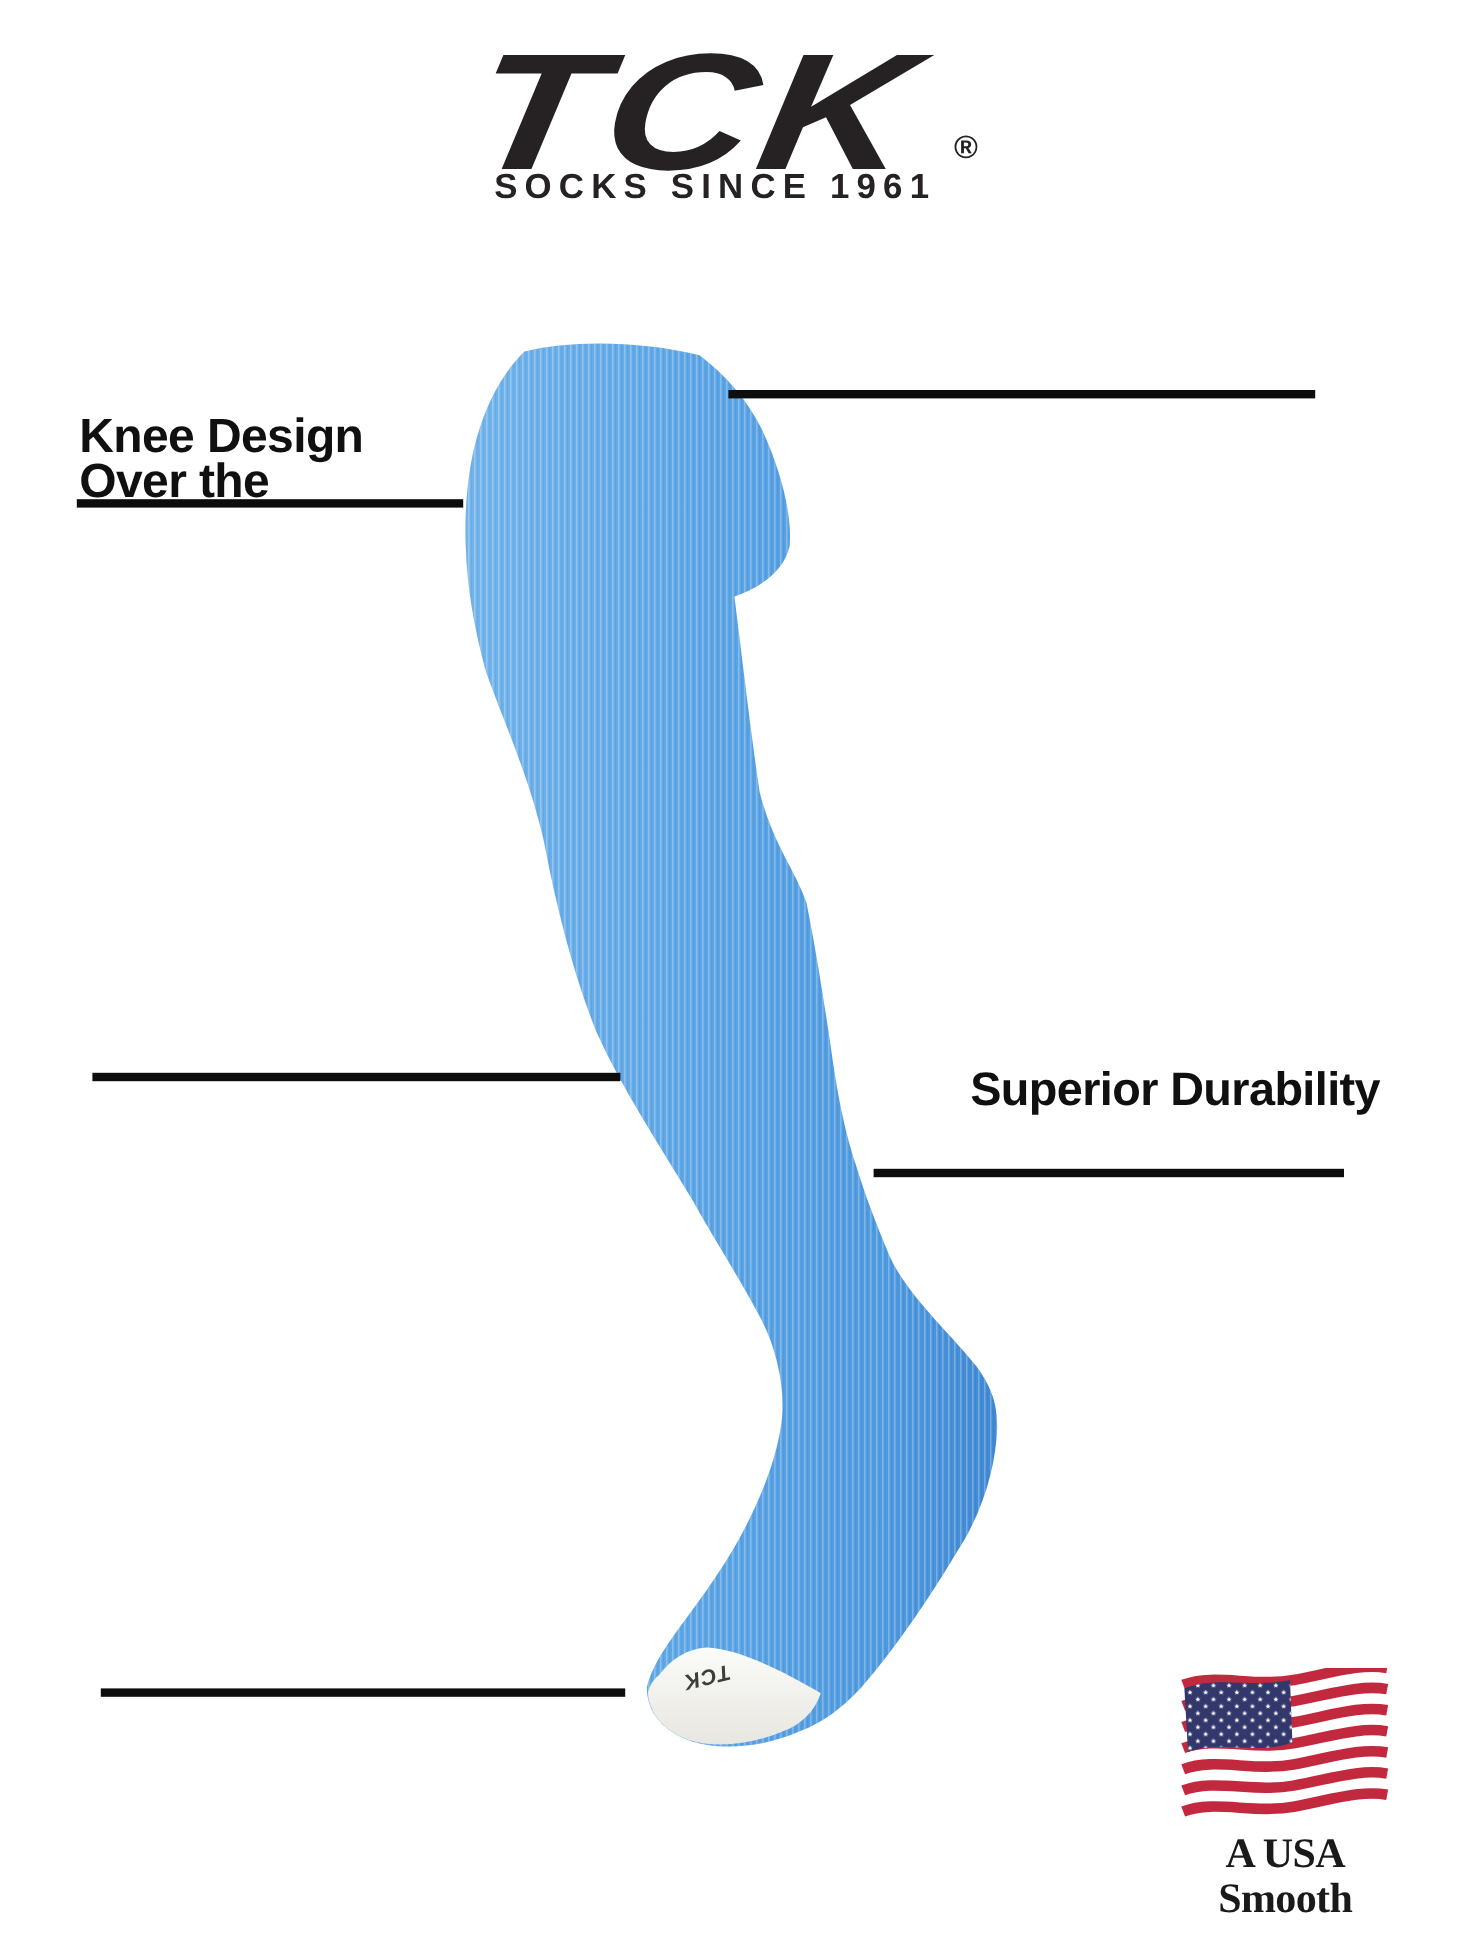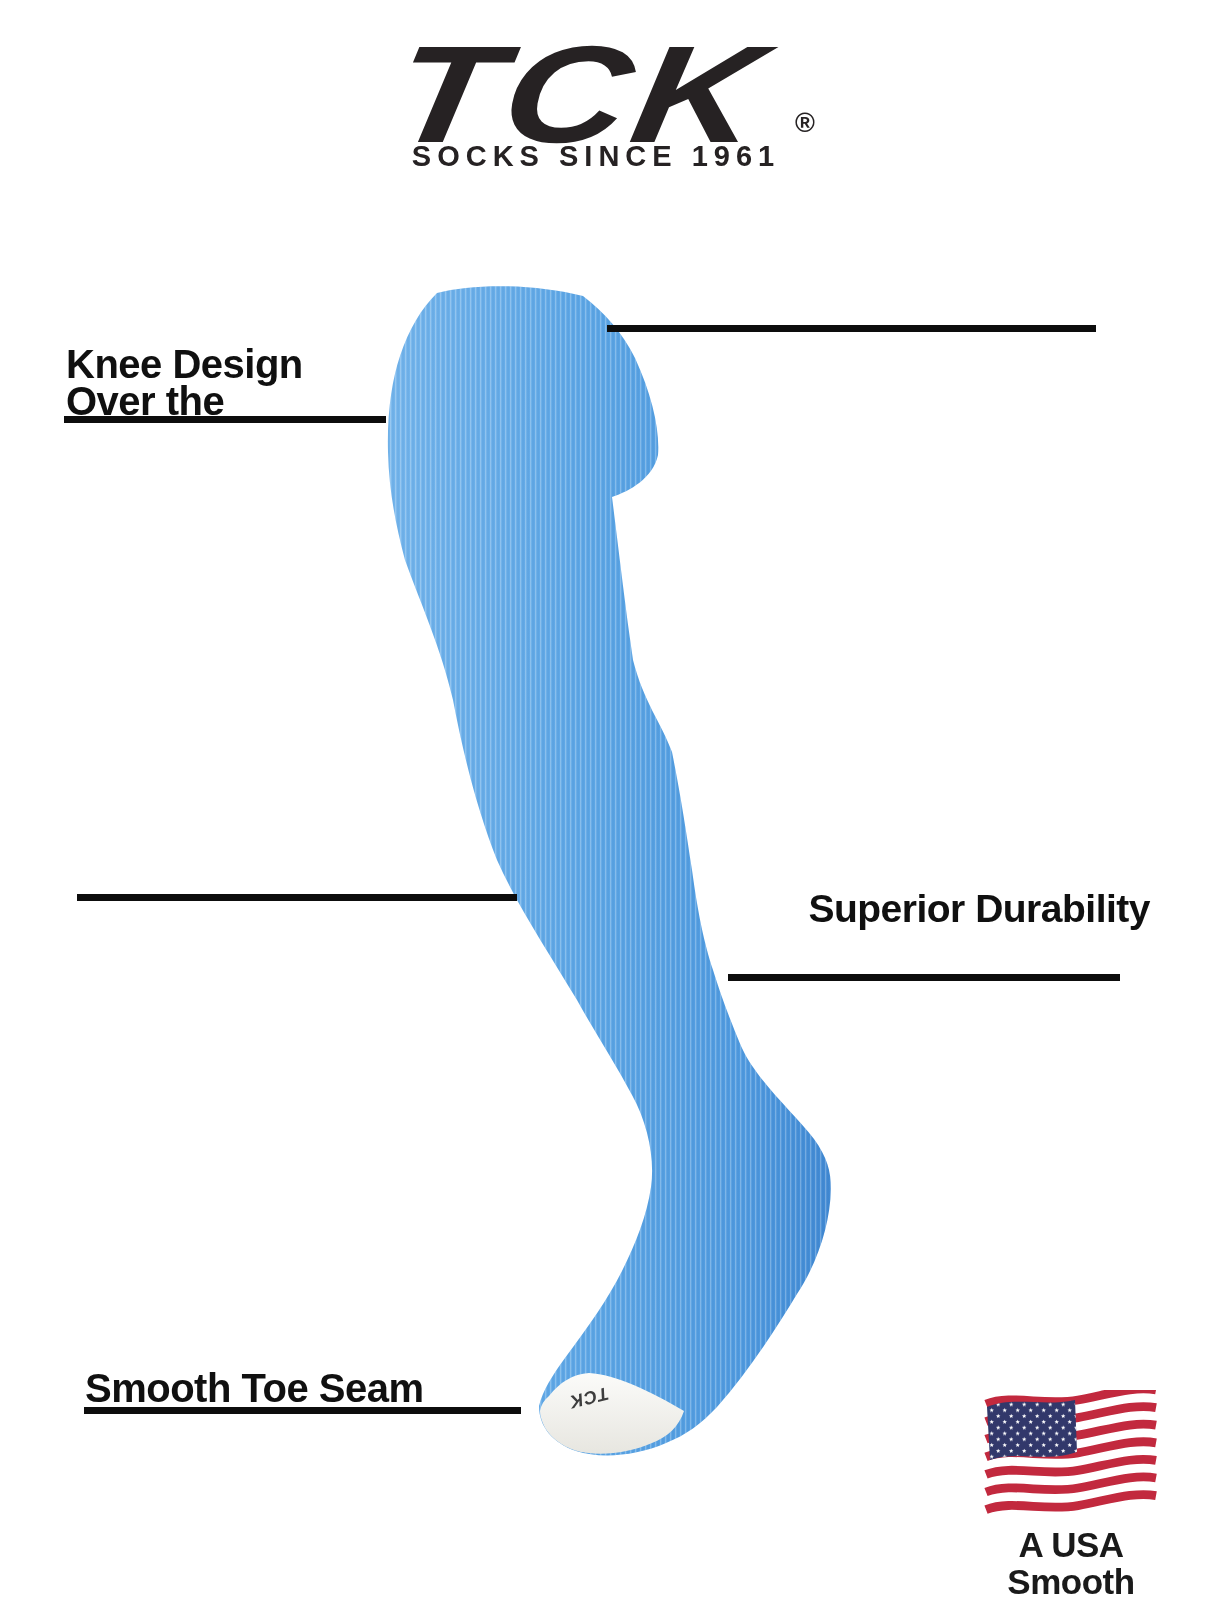--- a/index.html
+++ b/index.html
@@ -47,21 +47,21 @@
   .ru-pf{left:77px;top:894px;width:440px;}
   .ru-sd{left:728px;top:974px;width:392px;}
   .ru-sts{left:84px;top:1407px;width:437px;}
   
   .sock-svg{position:absolute;left:0;top:0;width:1214px;height:1619px;}
   
   .flag-svg{position:absolute;left:982px;top:1390px;width:178px;height:130px;}
   .usa-text{
     position:absolute;left:962px;top:1526px;width:218px;
     text-align:center;font-size:35px;line-height:37px;
-    font-weight:bold;color:#1a1a1a;letter-spacing:-0.5px;
+    font-weight:bold;color:#1a1a1a;letter-spacing:-0.5px;font-family:Liberation Serif, serif;
   }
 </style>
 </head>
 <body>
 
 <div class="page">
 
   <div>
     <div class="logo-tck">TCK</div>
     <span class="logo-reg">®</span>
@@ -157,21 +157,20 @@
     <div>Knee Design</div>
     <div>Over the</div>
   </div>
   <div class="rule ru-otk"></div>
 
   <div class="rule ru-pf"></div>
 
   <div class="callout co-sd">Superior Durability</div>
   <div class="rule ru-sd"></div>
 
-  <div class="callout co-sts">Smooth Toe Seam</div>
   <div class="rule ru-sts"></div>
 
   <svg class="flag-svg" viewBox="0 0 178 130">
     <defs>
       <path id="stripe" d="M4 14 C30 4 62 16 96 10 C128 4 152 -4 174 0" stroke="#c2293e" stroke-width="8.8" fill="none"></path>
       <pattern id="stars" width="13" height="11.6" patternUnits="userSpaceOnUse">
         <path transform="translate(3.2,3)" fill="#ffffff" d="M0 -2.3 L0.68 -0.71 2.19 -0.71 1.01 0.27 1.35 1.86 0 0.88 -1.35 1.86 -1.01 0.27 -2.19 -0.71 -0.68 -0.71 Z"></path>
         <path transform="translate(9.7,8.8)" fill="#ffffff" d="M0 -2.3 L0.68 -0.71 2.19 -0.71 1.01 0.27 1.35 1.86 0 0.88 -1.35 1.86 -1.01 0.27 -2.19 -0.71 -0.68 -0.71 Z"></path>
       </pattern>
     </defs>

